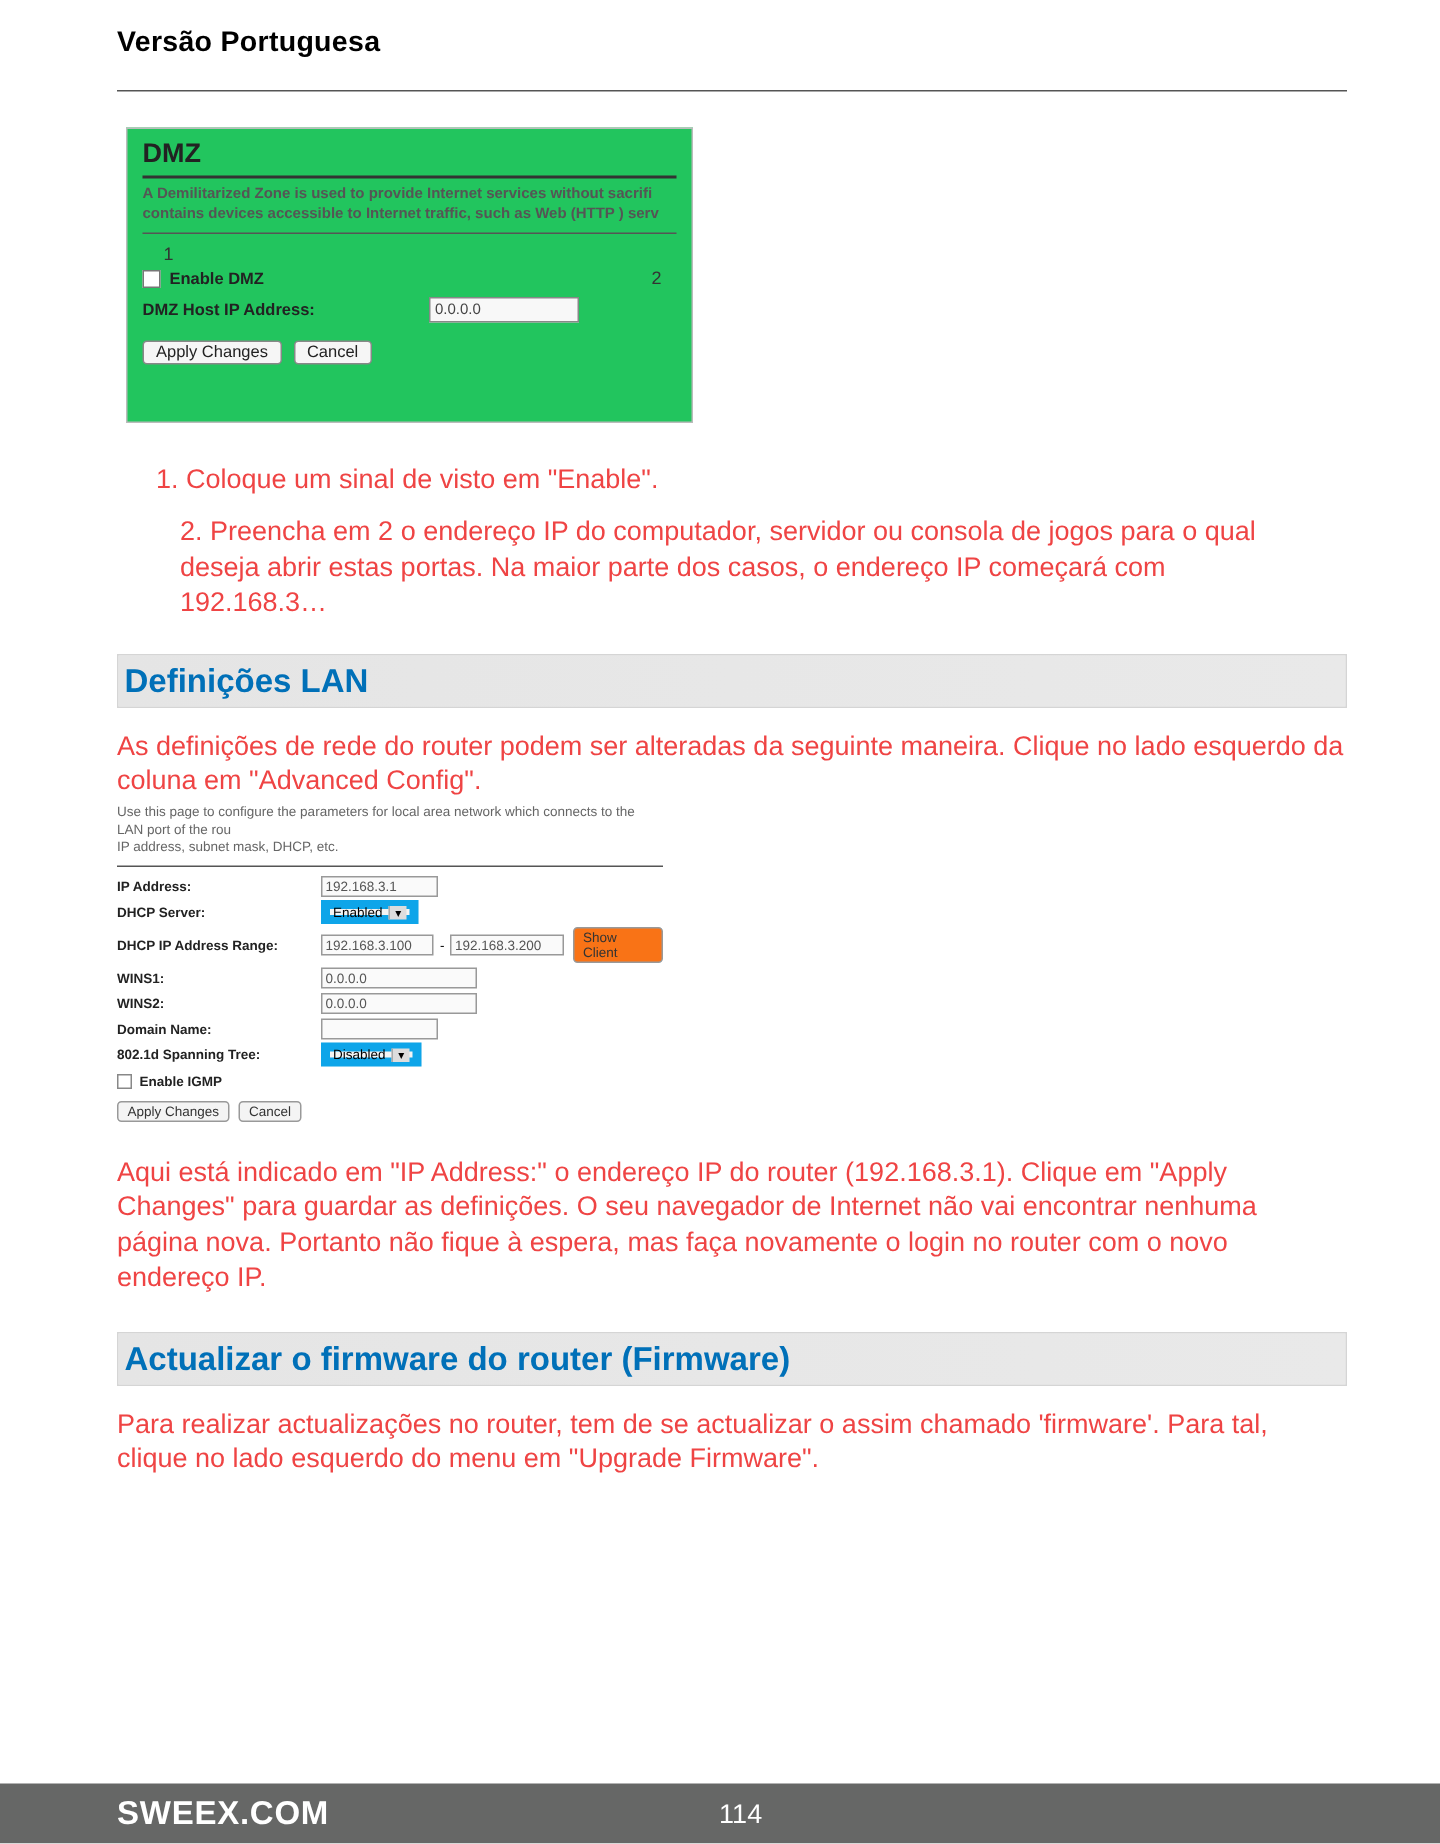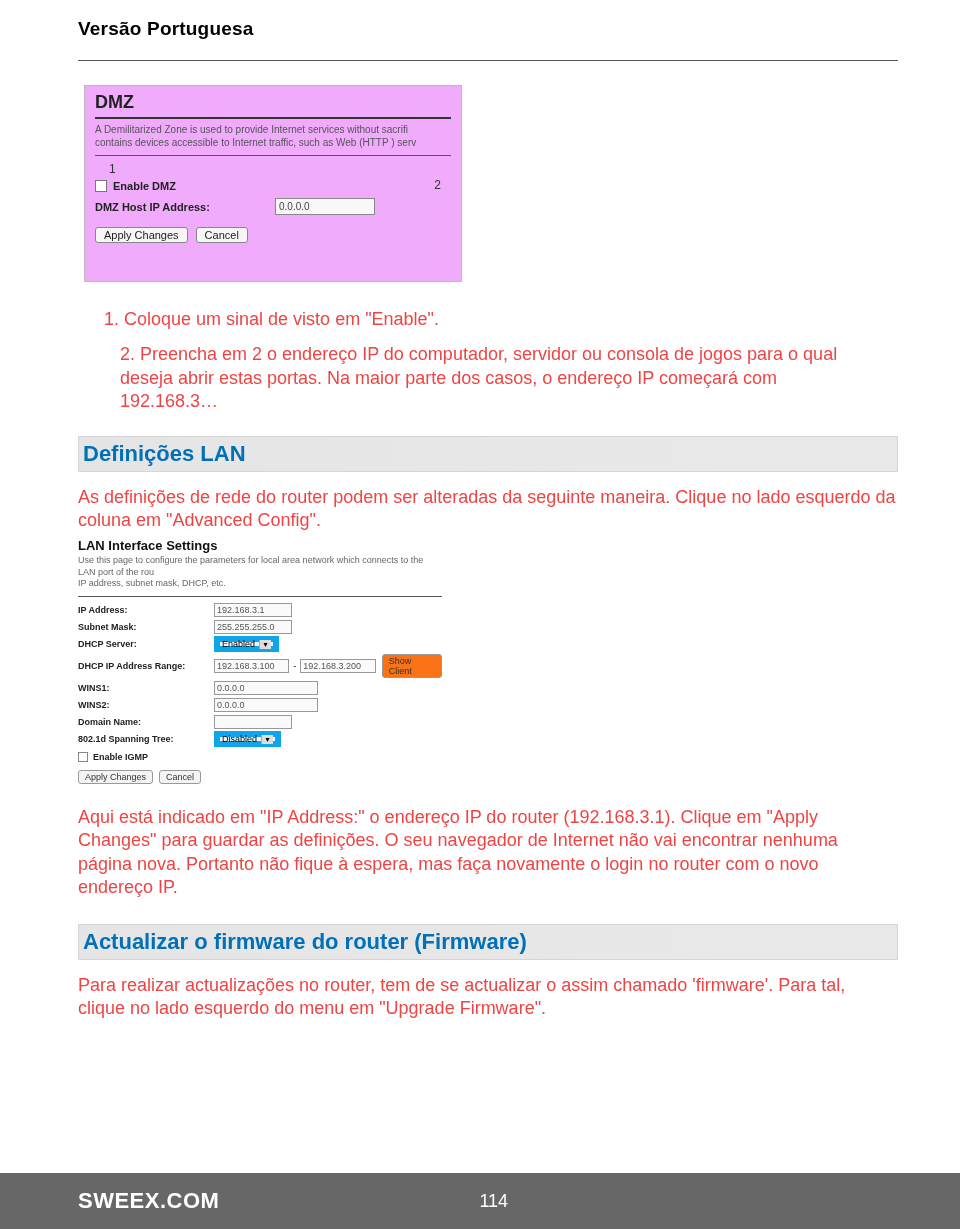--- a/index.html
+++ b/index.html
@@ -22,21 +22,21 @@
   }
   .hr-top {
     border: none;
     border-top: 1px solid #555;
     margin-bottom: 24px;
   }
   .figure { margin-left: 6px; }
   .dmz-box {
     width: 378px;
     border: 1px solid #bbb;
-    background: #f0abfc;
+    background: #22c55e;
     margin-bottom: 26px;
     padding-bottom: 30px;
   }
   .dmz-title {
     font-family: Verdana, Arial, sans-serif;
     font-weight: bold;
     font-size: 18px;
     color: #222;
     padding: 6px 10px 2px;
   }
@@ -60,21 +60,21 @@
   }
   .dmz-row { display: flex; align-items: flex-start; gap: 6px; margin-top: 14px; }
   .dmz-check {
     width: 12px; height: 12px; border: 1px solid #777; background: #fff;
     display: inline-block;
   }
   .dmz-enable {
     font-family: Arial, sans-serif; font-size: 11px; font-weight: bold; color: #222;
   }
   .dmz-hostrow {
-    display: flex; align-items: center; margin-top: 6px;
+    display: flex; align-items: center; margin-top: 6px; gap: 11px;
   }
   .dmz-label {
     font-family: Arial, sans-serif; font-size: 11px; font-weight: bold; color: #222;
     flex: 0 0 180px;
   }
   .dmz-input {
     width: 100px; height: 17px; border: 1px solid #888;
     background: #f8f8f8; font-size: 10px; padding: 0 3px;
     font-family: Arial, sans-serif; color: #444; line-height: 16px;
   }
@@ -149,21 +149,21 @@
   .lan-actbtn {
     border: 1px solid #999; border-radius: 3px; background: #f4f4f4;
     font-family: Arial, sans-serif; font-size: 9px; color: #333;
     padding: 1px 6px;
   }
   .ip-para { margin-bottom: 24px; padding-right: 20px; }
   .fw-para { padding-right: 20px; }
   .footer-band {
     position: absolute;
     left: 0; right: 0; bottom: 0;
-    height: 56px;
+    height: 40px;
     background: #666766;
     display: flex; align-items: center;
     padding-left: 78px;
   }
   .footer-logo {
     color: #fff;
     font-family: "Arial Narrow", Arial, sans-serif;
     font-size: 22px;
     font-weight: bold;
     letter-spacing: 0.5px;
@@ -180,21 +180,21 @@
 </head>
 <body>
 
 <h1 class="page-title">Versão Portuguesa</h1>
 <hr class="hr-top">
 
 <div class="figure">
   <div class="dmz-box">
     <div class="dmz-title">DMZ</div>
     <hr class="dmz-hr1">
-    <div class="dmz-desc" style="white-space: pre-line;">A Demilitarized Zone is used to provide Internet services without sacrifi
+    <div class="dmz-desc" style="white-space: pre-line; font-weight: bold;">A Demilitarized Zone is used to provide Internet services without sacrifi
 contains devices accessible to Internet traffic, such as Web (HTTP ) serv</div>
     <hr class="dmz-hr2">
     <div class="dmz-body">
       <span class="dmz-marker1">1</span>
       <span class="dmz-marker2">2</span>
       <div class="dmz-row">
         <span class="dmz-check"></span>
         <span class="dmz-enable">Enable DMZ</span>
       </div>
       <div class="dmz-hostrow">
@@ -213,32 +213,27 @@
 <div class="body-text step-2">2. Preencha em 2 o endereço IP do computador, servidor ou consola de jogos para o qual deseja abrir estas portas. Na maior parte dos casos, o endereço IP começará com 192.168.3…</div>
 
 <div class="section-band">
   <h2>Definições LAN</h2>
 </div>
 
 <div class="body-text para">As definições de rede do router podem ser alteradas da seguinte maneira. Clique no lado esquerdo da coluna em "Advanced Config".</div>
 
 <div class="lan-figure">
   <div class="lan-box">
-    <div class="lan-title">LAN Interface Settings</div>
     <div class="lan-desc" style="white-space: pre-line;">Use this page to configure the parameters for local area network which connects to the LAN port of the rou
 IP address, subnet mask, DHCP, etc.</div>
     <hr class="lan-hr">
     <div class="lan-table">
       <div class="lan-row">
         <span class="lan-lbl">IP Address:</span>
         <span class="lan-in w78">192.168.3.1</span>
-      </div>
-      <div class="lan-row">
-        <span class="lan-lbl">Subnet Mask:</span>
-        <span class="lan-in w78">255.255.255.0</span>
       </div>
       <div class="lan-row">
         <span class="lan-lbl">DHCP Server:</span>
         <span class="lan-sel">
           <span>Enabled</span>
           <span class="lan-sel-arrow">▾</span>
         </span>
       </div>
       <div class="lan-row">
         <span class="lan-lbl">DHCP IP Address Range:</span>

